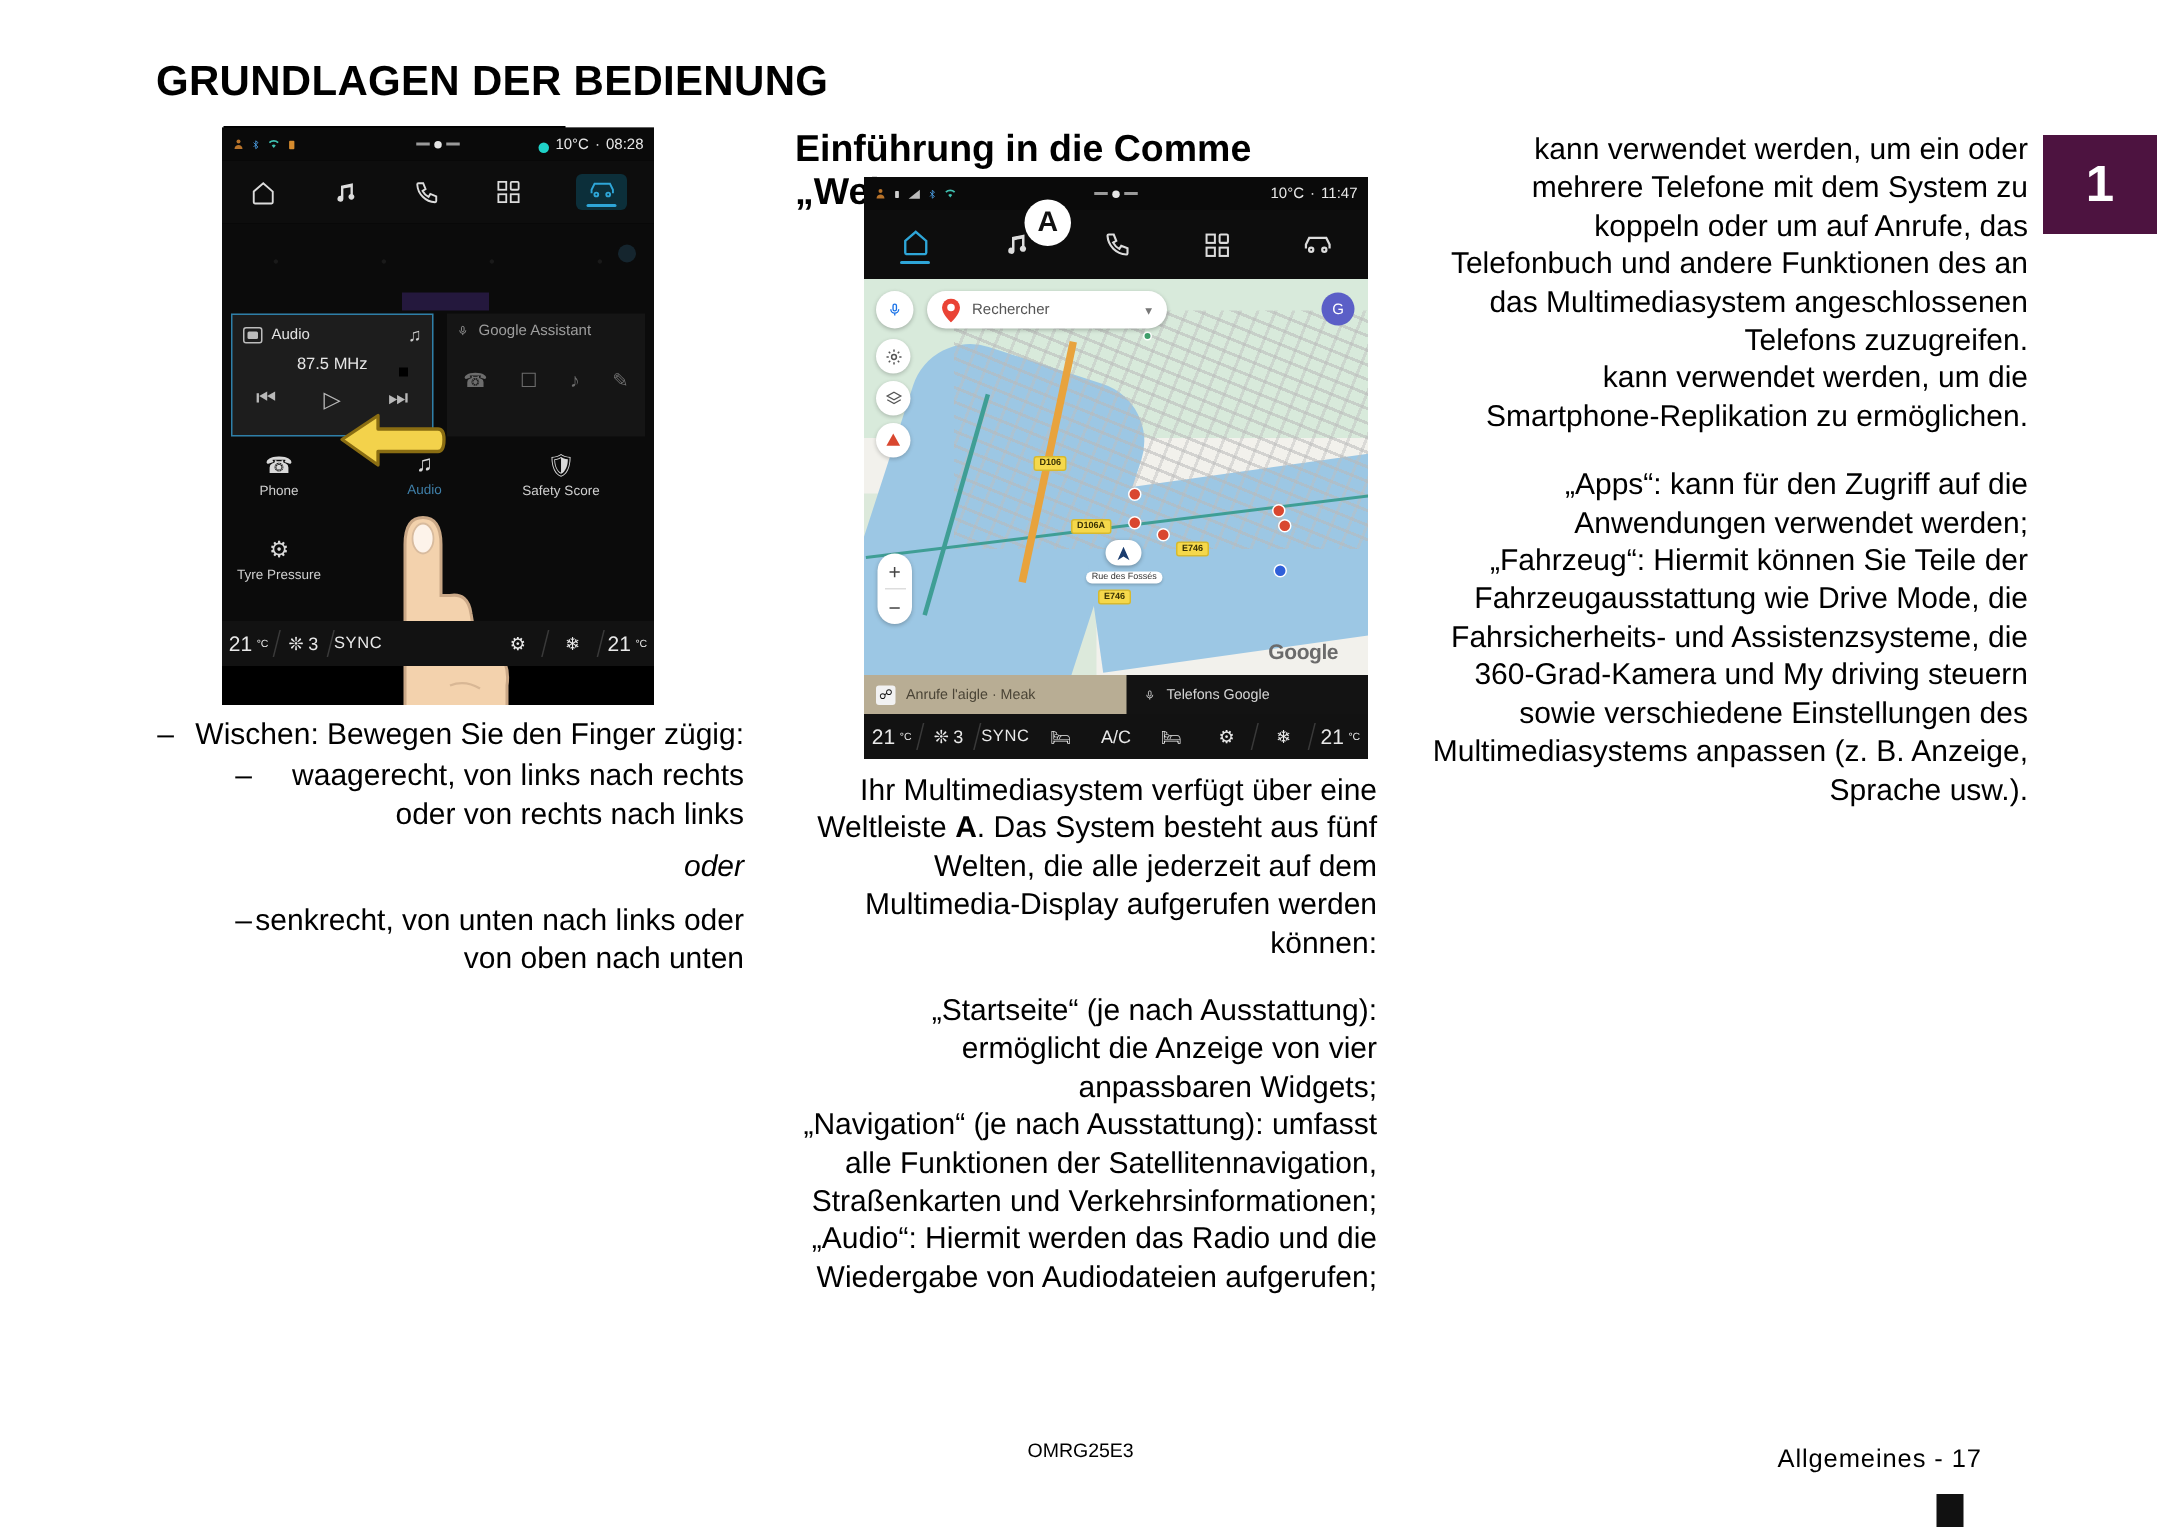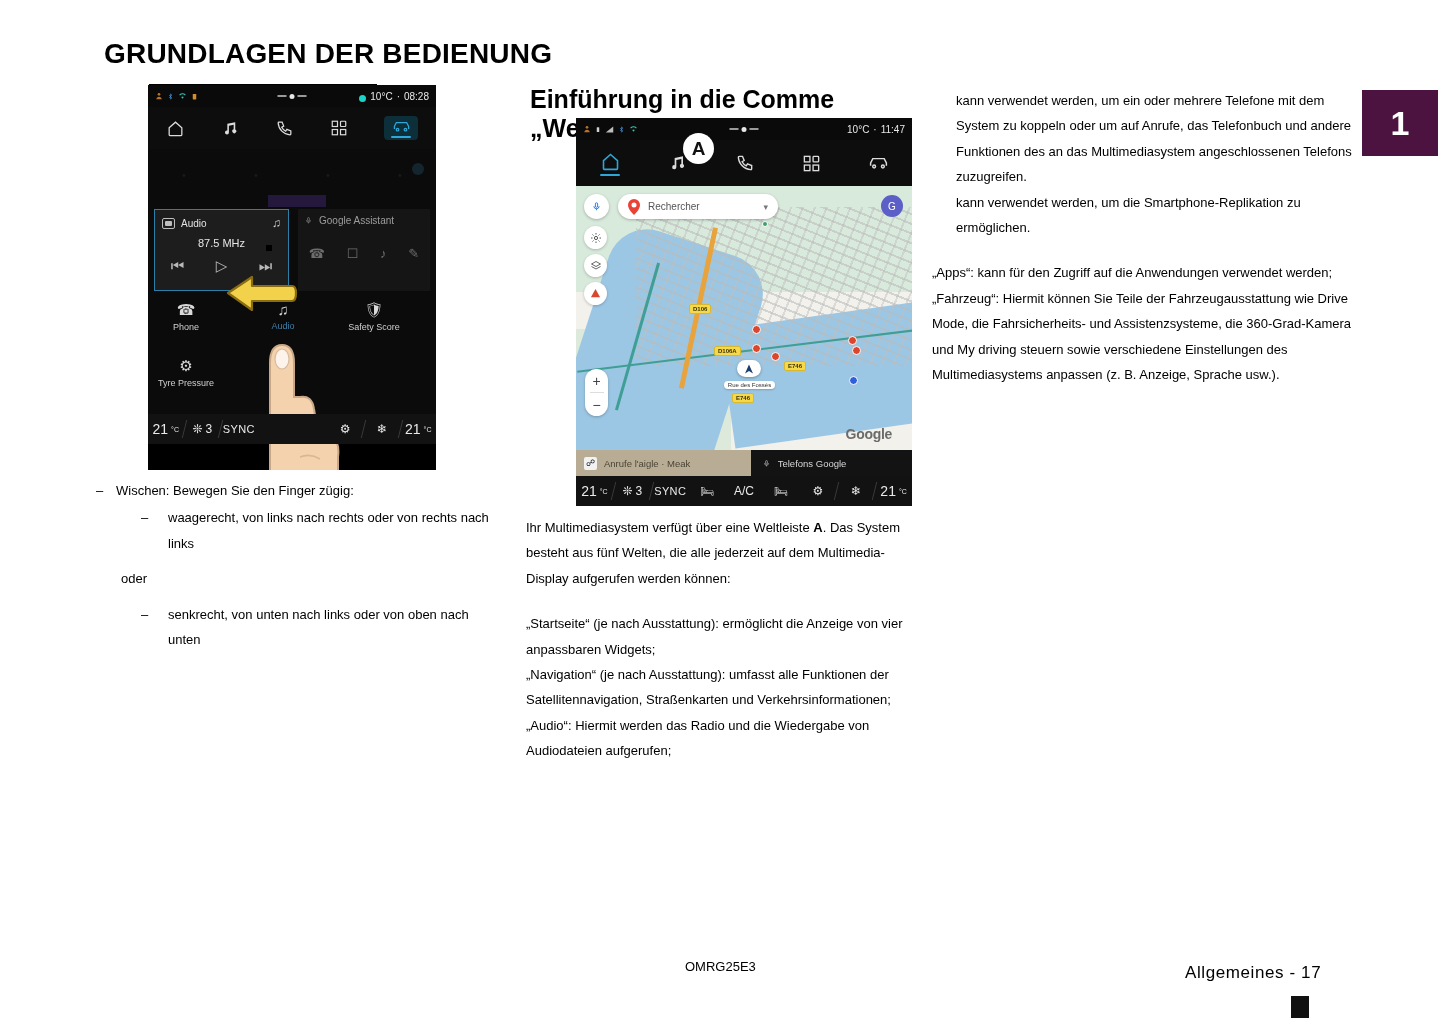--- a/index.html
+++ b/index.html
@@ -37,21 +37,21 @@
     position:absolute; left:149px; top:84px; width:228px; height:2px; background:#000;
   }
 
   
   .col { position:absolute; top:85px; }
   .col-left   { left:96px;  width:400px; }
   .col-mid    { left:526px; width:392px; }
   .col-right  { left:932px; width:420px; }
 
   .body-text {
-    font-size:13px; line-height:25.4px; text-align:left;
+    font-size:20px; line-height:25.4px; text-align:right;
   }
   .gap { height:20px; }
 
   .dash-item { display:flex; }
   .dash-item .dash { width:20px; flex:0 0 20px; }
   .dash-item .txt { flex:1; }
 
   .sub-list { margin-left:45px; }
   .sub-item { display:flex; }
   .sub-item .dash { width:27px; flex:0 0 27px; }
@@ -464,21 +464,21 @@
     <div class="dash">–</div>
     <div class="txt">Wischen: Bewegen Sie den Finger zügig:</div>
   </div>
   <div class="sub-list" style="margin-top:2px;">
     <div class="sub-item">
       <div class="dash">–</div>
       <div class="txt">waagerecht, von links nach rechts oder von rechts nach links</div>
     </div>
   </div>
   <div style="height:10px"></div>
-  <div style="margin-left:25px;">oder</div>
+  <div style="margin-left:25px;font-style:italic;">oder</div>
   <div style="height:10px"></div>
   <div class="sub-list">
     <div class="sub-item">
       <div class="dash">–</div>
       <div class="txt">senkrecht, von unten nach links oder von oben nach unten</div>
     </div>
   </div>
 </div>
 
 <div class="col col-mid" style="top:85px;">

